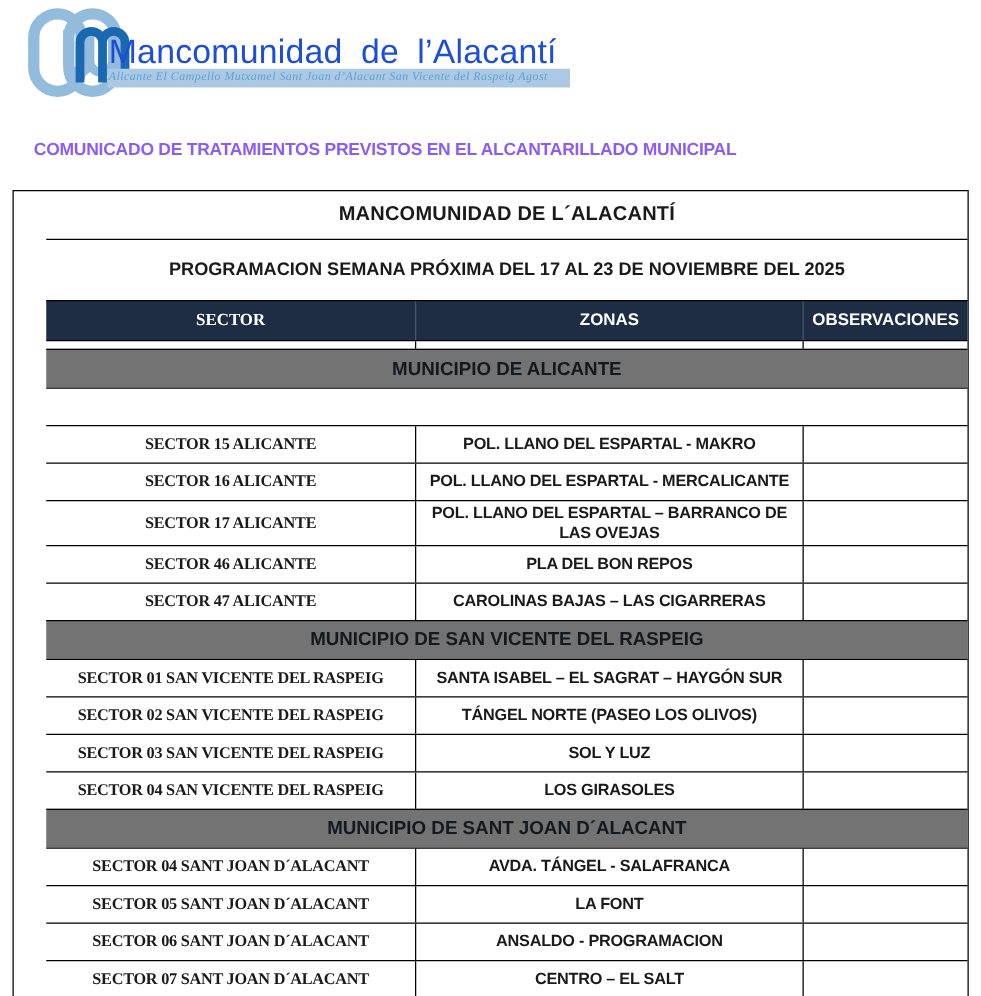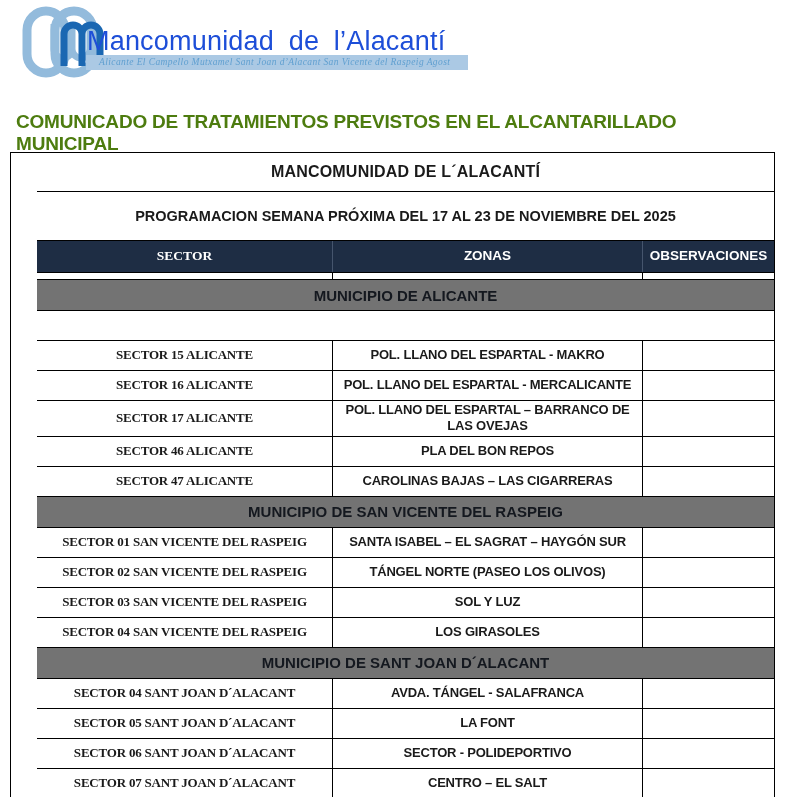--- a/index.html
+++ b/index.html
@@ -11,27 +11,27 @@
   
   .logo-glyph{position:absolute;left:20px;top:4px;width:96px;height:76px;}
   .wordmark{
     position:absolute;left:87px;top:26px;font-size:27px;line-height:30px;
     color:#1d4ed8;letter-spacing:0.2px;word-spacing:7px;white-space:nowrap;
   }
   .muni-band{
     position:absolute;left:86px;top:55px;width:369px;height:15px;
     background:#abc9e4;overflow:hidden;white-space:nowrap;
     font-family:"Liberation Serif", serif;font-style:italic;
-    font-size:9.5px;line-height:15px;color:#5f9fd0;padding-left:13px;
+    font-size:9.5px;line-height:15px;color:#5f9fd0;padding-left:1px;
     letter-spacing:0.4px;
   }
   
   .heading{
-    position:absolute;left:16px;top:111px;width:740px;
-    font-size:19px;font-weight:700;color:#4d7c0f;letter-spacing:-0.2px;
+    position:absolute;left:27px;top:111px;width:740px;
+    font-size:14px;font-weight:700;color:#8b5cf6;letter-spacing:-0.2px;
   }
   
   .tbl{
     position:absolute;left:10px;top:152px;width:765px;
     border:1px solid #000;box-sizing:border-box;background:#fff;padding-left:26px;
   }
   .trow{display:flex;border-top:1px solid #000;}
   .trow:first-child{border-top:none;}
   .c{
     box-sizing:border-box;display:flex;align-items:center;justify-content:center;
@@ -157,21 +157,21 @@
     <div class="c c2">AVDA. TÁNGEL - SALAFRANCA</div>
     <div class="c c3"></div>
   </div>
   <div class="trow row-data">
     <div class="c c1">SECTOR 05 SANT JOAN D´ALACANT</div>
     <div class="c c2">LA FONT</div>
     <div class="c c3"></div>
   </div>
   <div class="trow row-data">
     <div class="c c1">SECTOR 06 SANT JOAN D´ALACANT</div>
-    <div class="c c2">SECTOR - POLIDEPORTIVO</div>
+    <div class="c c2">ANSALDO - PROGRAMACION</div>
     <div class="c c3"></div>
   </div>
   <div class="trow row-data">
     <div class="c c1">SECTOR 07 SANT JOAN D´ALACANT</div>
     <div class="c c2">CENTRO – EL SALT</div>
     <div class="c c3"></div>
   </div>
 
 </div>
 

